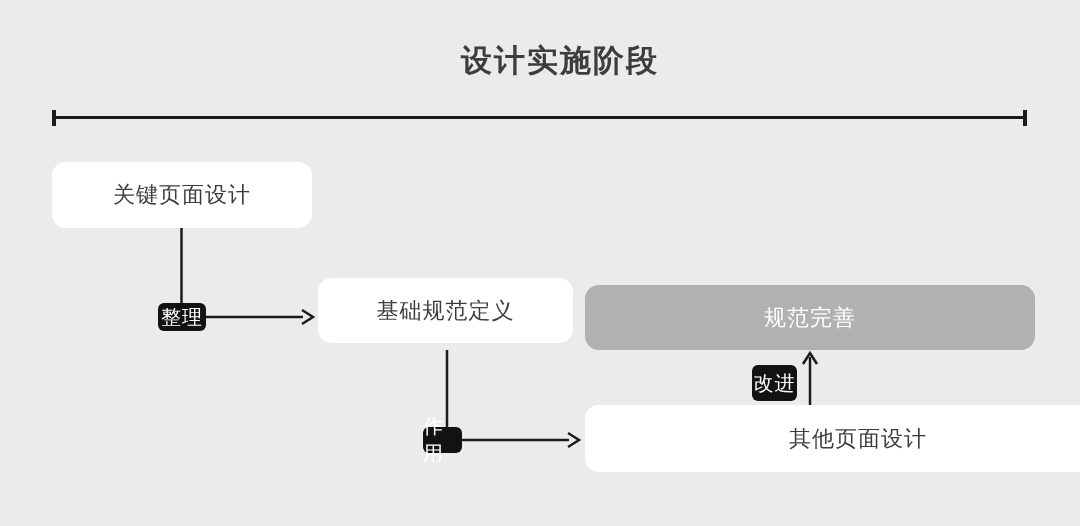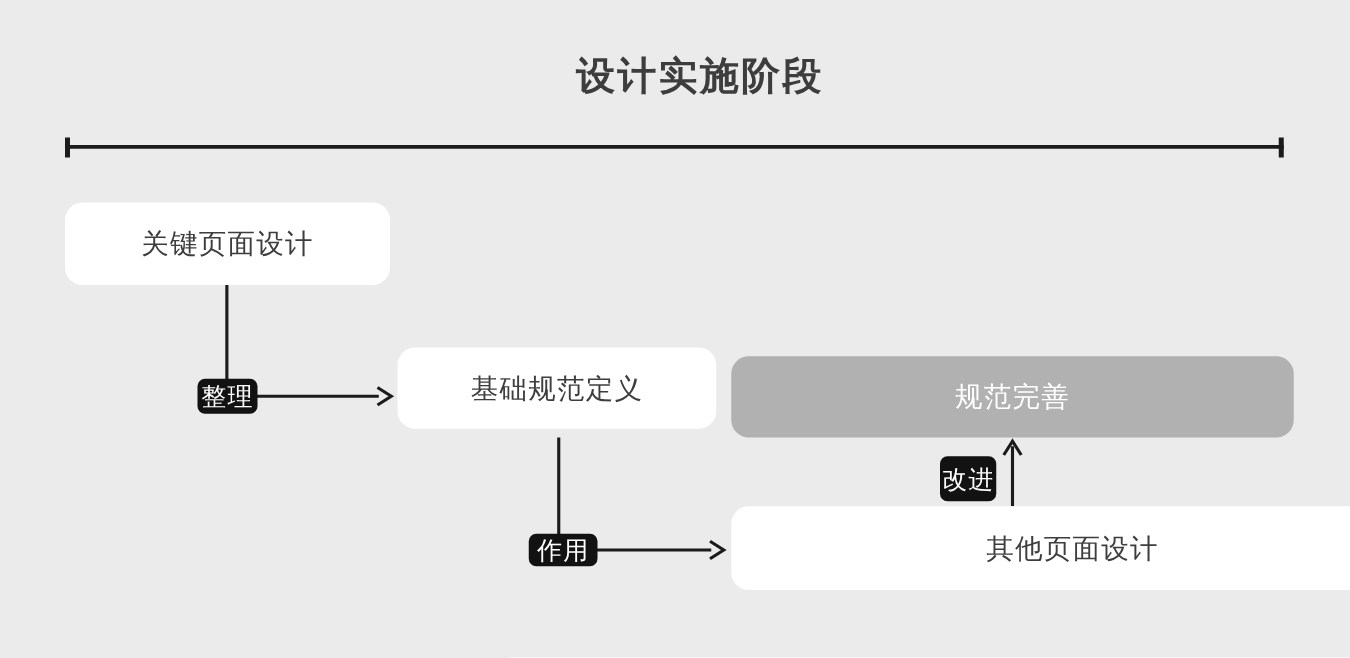--- a/index.html
+++ b/index.html
@@ -32,21 +32,21 @@
   .node.n2{left:318px;top:278px;width:255px;height:65px;}
   .node.n3{left:585px;top:285px;width:450px;height:65px;}
   .node.n4{left:585px;top:405px;width:546px;height:67px;}
   .connectors{position:absolute;left:0;top:0;width:1080px;height:526px;pointer-events:none;}
   .badge{
     position:absolute;display:flex;align-items:center;justify-content:center;
     background:var(--badge-bg);color:var(--badge-text);border-radius:6px;
     font-size:20px;letter-spacing:1px;z-index:3;
   }
   .badge.b1{left:158px;top:303px;width:48px;height:28px;}
-  .badge.b2{left:423px;top:427px;width:55px;height:26px;}
+  .badge.b2{left:423px;top:427px;width:39px;height:26px;}
   .badge.b3{left:752px;top:365px;width:45px;height:36px;}
 </style>
 </head>
 <body>
 
 <div class="canvas">
 
   <div class="title">设计实施阶段</div>
 
   <div class="rule"></div>

